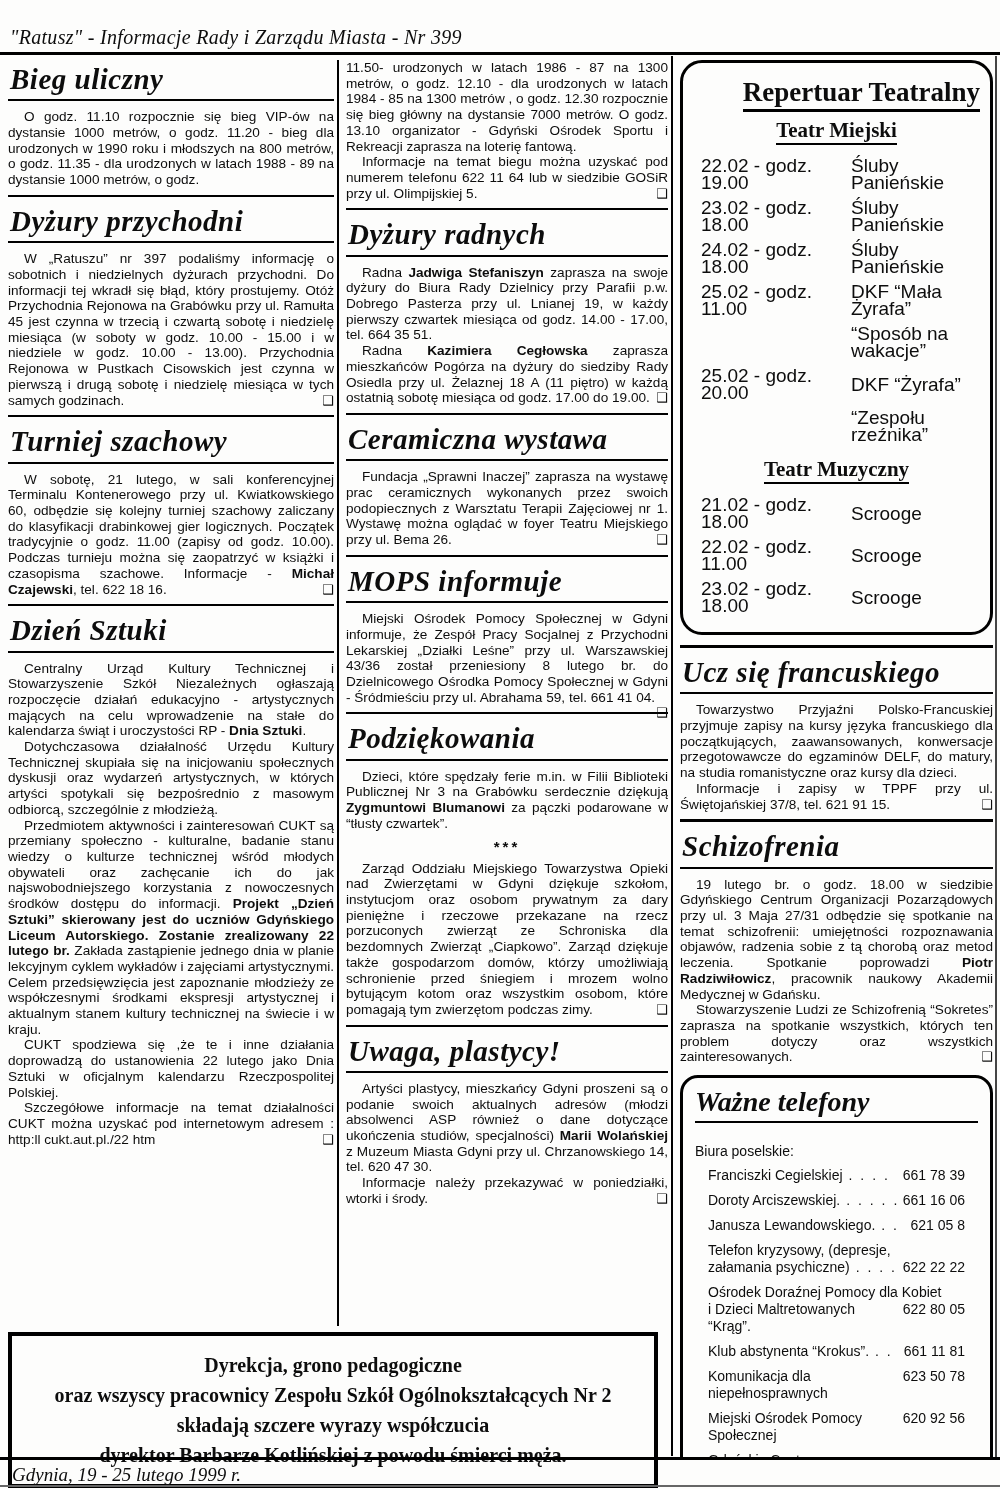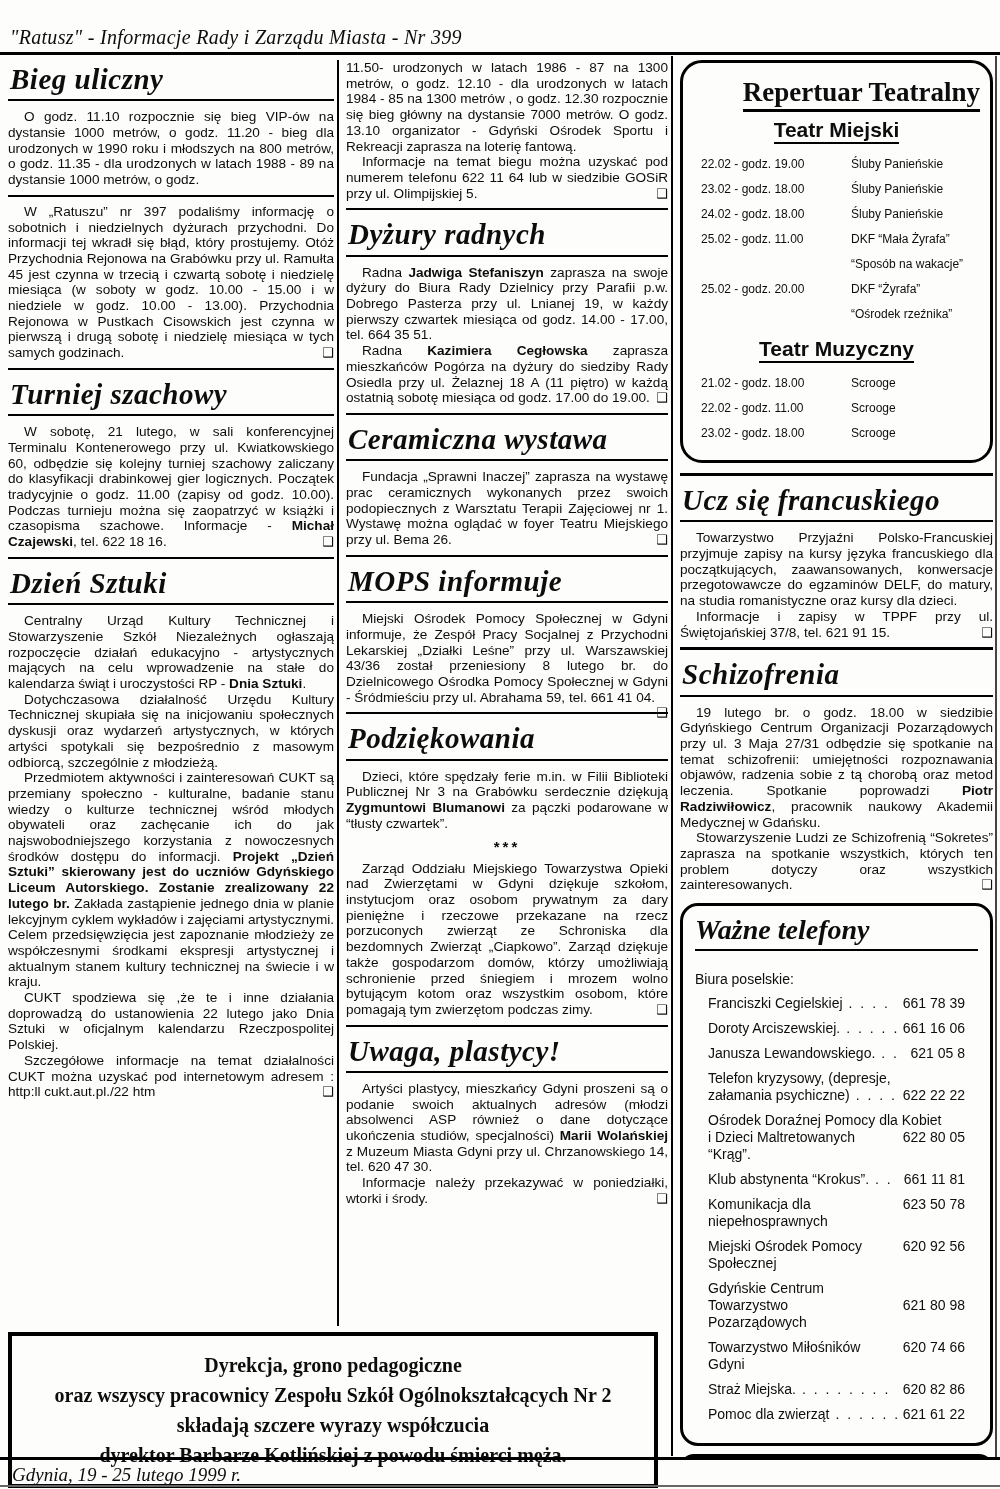--- a/index.html
+++ b/index.html
@@ -31,24 +31,24 @@
   .endmark { float:right; text-indent:0; font-size:13px; line-height:15.7px; padding-left:6px; }
   .sep-stars { text-align:center; font-size:15px; font-weight:bold; letter-spacing:3px; margin:6px 0; }
   b { font-weight:bold; }
 
   
   .round-box { border:3px solid #000; border-radius:22px; padding:10px 10px 14px 10px; background:#fdfdfc; }
   .theatre-box { margin-bottom:10px; }
   .box-title { text-align:right; font-family:"Liberation Serif", serif; font-weight:bold;
                font-size:27px; margin:4px 0 10px 0; }
   .box-title > span { border-bottom:3px solid #000; padding-bottom:2px; }
-  .box-subtitle { text-align:center; font-family:Liberation Sans, sans-serif; font-weight:bold;
+  .box-subtitle { text-align:center; font-family:Liberation Serif, serif; font-weight:bold;
                   font-size:21px; margin:10px 0 10px 0; }
   .box-subtitle > span { border-bottom:2px solid #000; padding-bottom:1px; }
-  .th-row { display:flex; font-size:12px; line-height:17px; padding:4px 0 4px 8px; }
+  .th-row { display:flex; font-size:19px; line-height:17px; padding:4px 0 4px 8px;align-items:center; }
   .th-time { width:150px; flex:none; }
   .th-show { flex:1; }
 
   
   .tel-box { border:3px solid #000; border-radius:18px; padding:8px 12px 12px 12px; margin-top:10px; }
   .tel-title { font-family:"Liberation Serif", serif; font-style:italic; font-weight:bold;
                font-size:28px; border-bottom:2px solid #000; padding-bottom:3px; margin-bottom:8px; }
   .tel-intro { font-size:14px; margin:20px 0 2px 0; }
   .tel-row { margin:8px 13px; }
   .tel-top { font-size:14px; line-height:17px; }
@@ -85,20 +85,21 @@
   <div class="vsep vsep2"></div>
   <div class="scan-edge"></div>
 
   <div class="col col-left">
     <div>
       <div class="headline">Bieg uliczny</div>
       <p class="para"><span>O godz. 11.10 rozpocznie się bieg VIP-ów na dystansie 1000 metrów, o godz. 11.20 - bieg dla urodzonych w 1990 roku i młodszych na 800 metrów, o godz. 11.35 - dla urodzonych w latach 1988 - 89 na dystansie 1000 metrów, o godz.</span></p>
     </div>
     <div class="rule"></div>
     <div>
+      <div class="headline">Dyżury przychodni</div>
       <p class="para"><span>W „Ratuszu” nr 397 podaliśmy informację o sobotnich i niedzielnych dyżurach przychodni. Do informacji tej wkradł się błąd, który prostujemy. Otóż Przychodnia Rejonowa na Grabówku przy ul. Ramułta 45 jest czynna w trzecią i czwartą sobotę i niedzielę miesiąca (w soboty w godz. 10.00 - 15.00 i w niedziele w godz. 10.00 - 13.00). Przychodnia Rejonowa w Pustkach Cisowskich jest czynna w pierwszą i drugą sobotę i niedzielę miesiąca w tych samych godzinach.</span><span class="endmark">❑</span></p>
     </div>
     <div class="rule"></div>
     <div>
       <div class="headline">Turniej szachowy</div>
       <p class="para"><span>W sobotę, 21 lutego, w sali konferencyjnej Terminalu Kontenerowego przy ul. Kwiatkowskiego 60, odbędzie się kolejny turniej szachowy zaliczany do klasyfikacji drabinkowej gier logicznych. Początek tradycyjnie o godz. 11.00 (zapisy od godz. 10.00). Podczas turnieju można się zaopatrzyć w książki i czasopisma szachowe. Informacje - </span><b>Michał Czajewski</b><span>, tel. 622 18 16.</span><span class="endmark">❑</span></p>
     </div>
     <div class="rule"></div>
     <div>
       <div class="headline">Dzień Sztuki</div>
@@ -170,21 +171,21 @@
       <div class="th-row">
           <span class="th-time"></span>
           <span class="th-show">“Sposób na wakacje”</span>
         </div>
       <div class="th-row">
           <span class="th-time">25.02 - godz. 20.00</span>
           <span class="th-show">DKF “Żyrafa”</span>
         </div>
       <div class="th-row">
           <span class="th-time"></span>
-          <span class="th-show">“Ośrodek rzeźnika”</span>
+          <span class="th-show">“Zespołu rzeźnika”</span>
         </div>
       <div class="box-subtitle"><span>Teatr Muzyczny</span></div>
       <div class="th-row">
           <span class="th-time">21.02 - godz. 18.00</span>
           <span class="th-show">Scrooge</span>
         </div>
       <div class="th-row">
           <span class="th-time">22.02 - godz. 11.00</span>
           <span class="th-show">Scrooge</span>
         </div>

